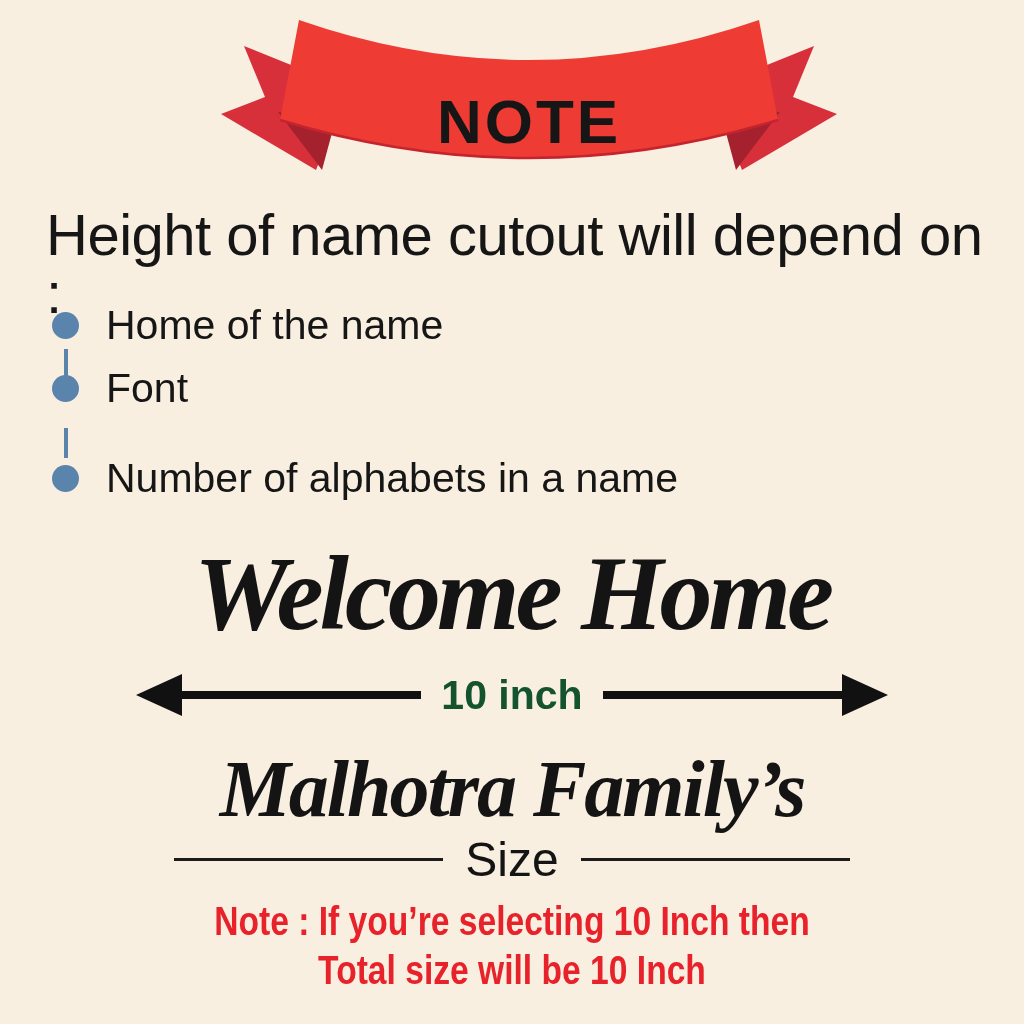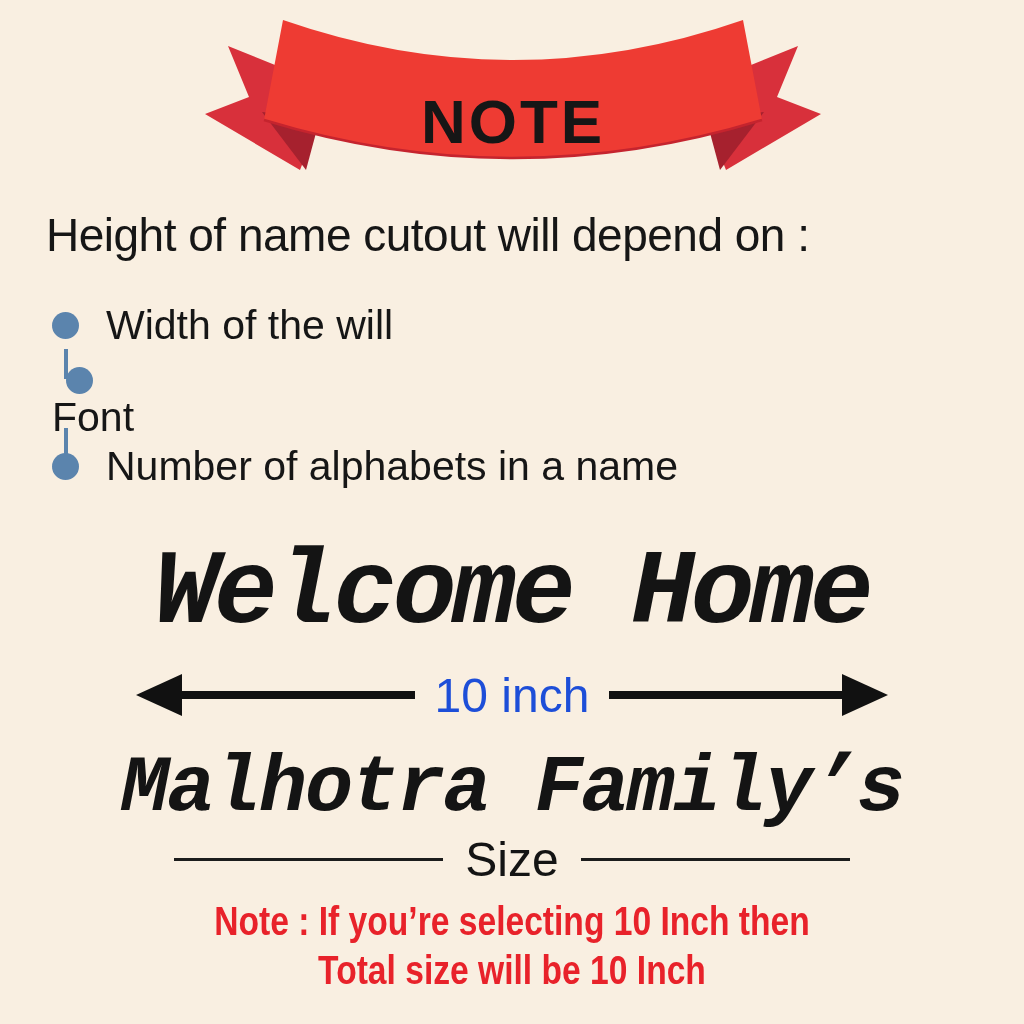--- a/index.html
+++ b/index.html
@@ -13,51 +13,51 @@
     width: 1024px;
     height: 1024px;
     margin: 0 auto;
     background: #f9efe1;
     overflow: hidden;
   }
 
   
   .ribbon-wrap {
     position: absolute;
-    top: 0; left: 0;
+    top: 0; left: 16px;
     width: 860px; height: 195px;
   }
   .ribbon-wrap svg { display: block; }
   .ribbon-note-text {
     font-family: "Liberation Sans", sans-serif;
     font-weight: bold;
     letter-spacing: 3px;
   }
 
   
   .heading {
     position: absolute;
     top: 206px; left: 46px; right: 34px;
-    font-size: 46px;
+    font-size: 58px;
     line-height: 58px;
     color: #161616;
     letter-spacing: -0.5px;
   }
 
   
   .factor-row {
     position: absolute;
     left: 52px;
     height: 42px;
     display: flex;
     align-items: center;
   }
   .factor-row.r1 { top: 304px; }
-  .factor-row.r2 { top: 367px; flex-direction: column; }
-  .factor-row.r3 { top: 445px; }
+  .factor-row.r2 { top: 367px; }
+  .factor-row.r3 { top: 457px; }
   .bullet-dot {
     width: 27px; height: 27px;
     border-radius: 50%;
     background: #5b84ad;
     margin-right: 27px;
     flex: 0 0 auto;
   }
   .factor-label {
     font-size: 41px;
     color: #161616;
@@ -71,21 +71,21 @@
     background: #5b84ad;
   }
   .bullet-connector.c1 { top: 349px; }
   .bullet-connector.c2 { top: 428px; }
 
   
   .script-line {
     position: absolute;
     left: 0; right: 0;
     text-align: center;
-    font-family: Liberation Mono, monospace;
+    font-family: Liberation Serif, serif;
     font-style: italic;
     font-weight: bold;
     color: #141414;
     white-space: nowrap;
   }
   .name-line-1 {
     top: 524px;
     font-size: 106px;
     line-height: 140px;
     letter-spacing: -4px;
@@ -114,23 +114,23 @@
   }
   .arrow-head.right {
     border-top: 21px solid transparent;
     border-bottom: 21px solid transparent;
     border-left: 46px solid #111111;
   }
   .arrow-shaft { flex: 1 1 auto; height: 8px; background: #111111; }
   .dim-label {
     flex: 0 0 auto;
     padding: 0 20px;
-    font-size: 48px;
-    font-weight: normal;
-    color: #1d4ed8;
+    font-size: 41px;
+    font-weight: bold;
+    color: #14532d;
     white-space: nowrap;
   }
 
   
   .size-row {
     position: absolute;
     top: 836px; left: 174px;
     width: 676px; height: 46px;
     display: flex;
     align-items: center;
@@ -178,21 +178,21 @@
       <path d="M 762,120 Q 513,196 264,120" fill="none" stroke="#c5242e" stroke-width="2.5"></path>
 
       <text x="513" y="143" text-anchor="middle" font-size="62" fill="#161616" class="ribbon-note-text">NOTE</text>
     </svg>
   </div>
 
   <div class="heading">Height of name cutout will depend on :</div>
 
   <div class="factor-row r1">
     <span class="bullet-dot"></span>
-    <span class="factor-label">Width of the will</span>
+    <span class="factor-label">Home of the name</span>
   </div>
   <div class="bullet-connector c1"></div>
   <div class="factor-row r2">
     <span class="bullet-dot"></span>
     <span class="factor-label">Font</span>
   </div>
   <div class="bullet-connector c2"></div>
   <div class="factor-row r3">
     <span class="bullet-dot"></span>
     <span class="factor-label">Number of alphabets in a name</span>

